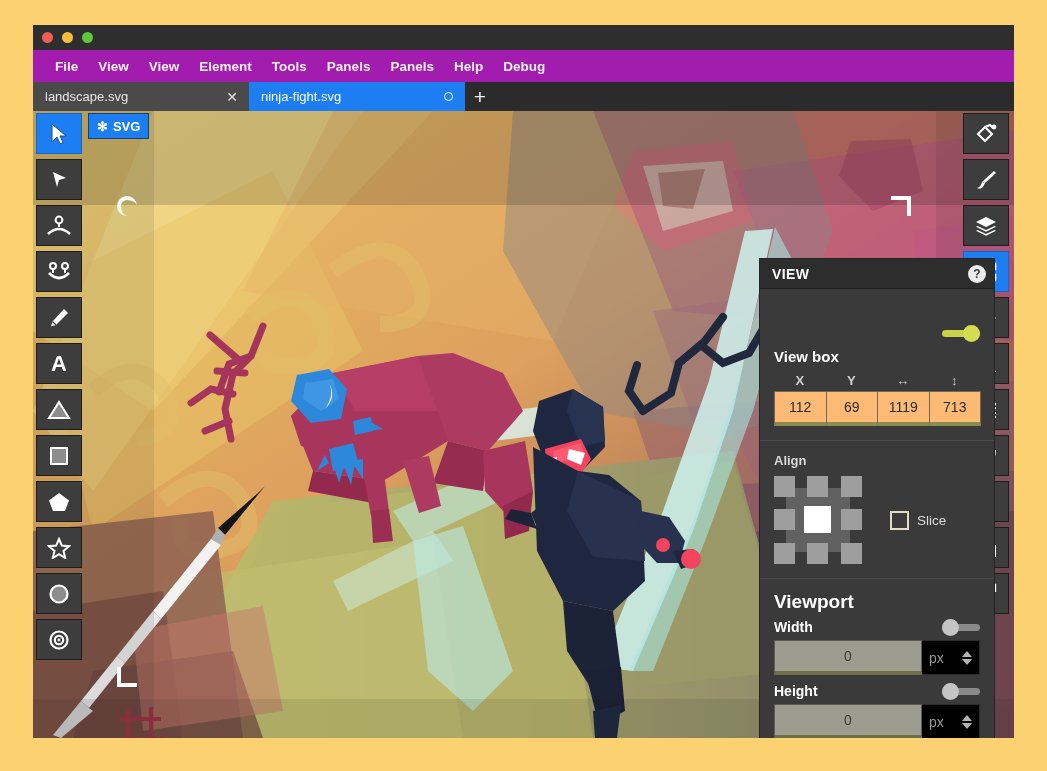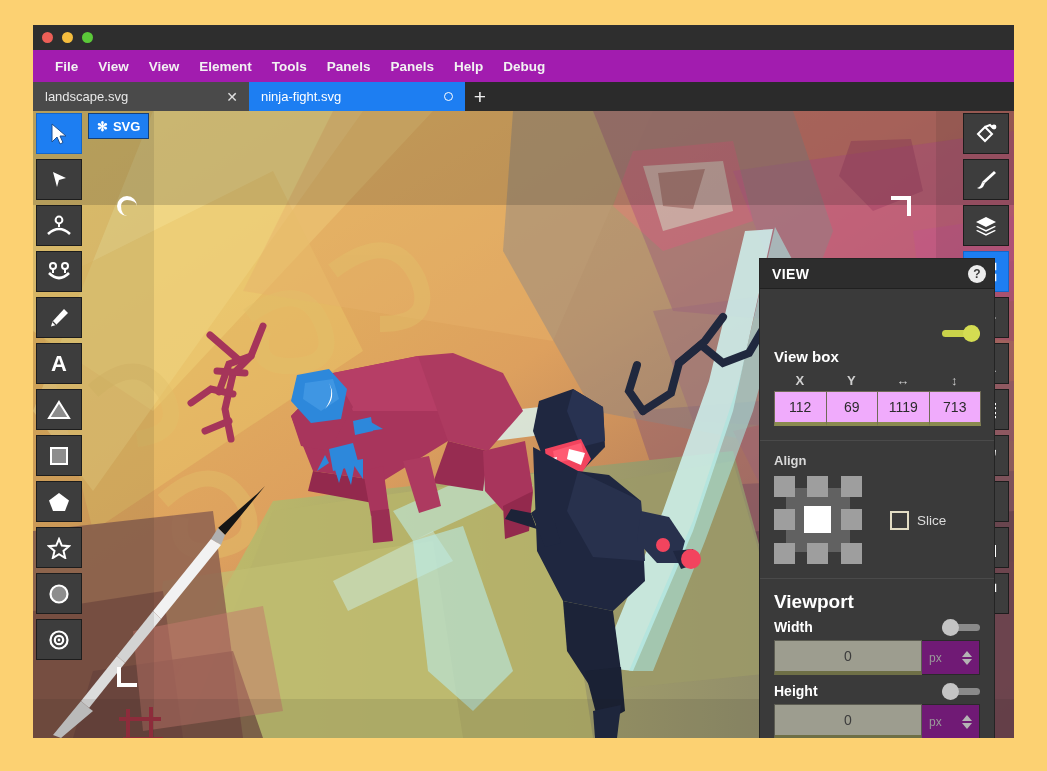--- a/index.html
+++ b/index.html
@@ -194,21 +194,21 @@
   .vb-heads { display: flex; margin-bottom: 3px; }
   .vb-heads > div {
     flex: 1;
     text-align: center;
     color: #cfcfcf; font-size: 13px; font-weight: bold;
   }
   .vb-fields { display: flex; }
   .vb-field {
     flex: 1;
     height: 35px;
-    background: #f0abfc;
+    background: #fdba74;
     border: 1px solid #6f6a56;
     border-bottom: 4px solid #8a8b4f;
     color: #2b2b2b;
     font-size: 14px;
     display: flex; align-items: center; justify-content: center;
     margin-right: -1px;
   }
 
   
   .sub-lbl { color: #d8d8d8; font-size: 13px; font-weight: bold; margin-bottom: 8px; }
@@ -248,26 +248,26 @@
     flex: 1;
     background: #9d9d8f;
     border: 1px solid #5c5c52;
     border-bottom: 4px solid #6e6f46;
     color: #3c3c3c;
     font-size: 14px;
     display: flex; align-items: center; justify-content: center;
   }
   .vp-unit {
     width: 58px;
-    background: #701a75;
+    background: #000000;
     border: 1px solid #2a2a2a;
     border-left: none;
     display: flex; align-items: center; justify-content: space-between;
     padding: 0 7px;
-    color: #9a9a9a; font-size: 12px;
+    color: #9a9a9a; font-size: 14px;
   }
   .spinner { display: flex; flex-direction: column; gap: 2px; }
   .spin-up, .spin-dn { width: 0; height: 0; border-left: 5px solid transparent; border-right: 5px solid transparent; }
   .spin-up { border-bottom: 6px solid #b4b4b4; }
   .spin-dn { border-top: 6px solid #b4b4b4; }
 
   .sec-title { color: #ffffff; font-size: 19px; font-weight: bold; margin-bottom: 2px; }
 </style>
 </head>
 <body>

